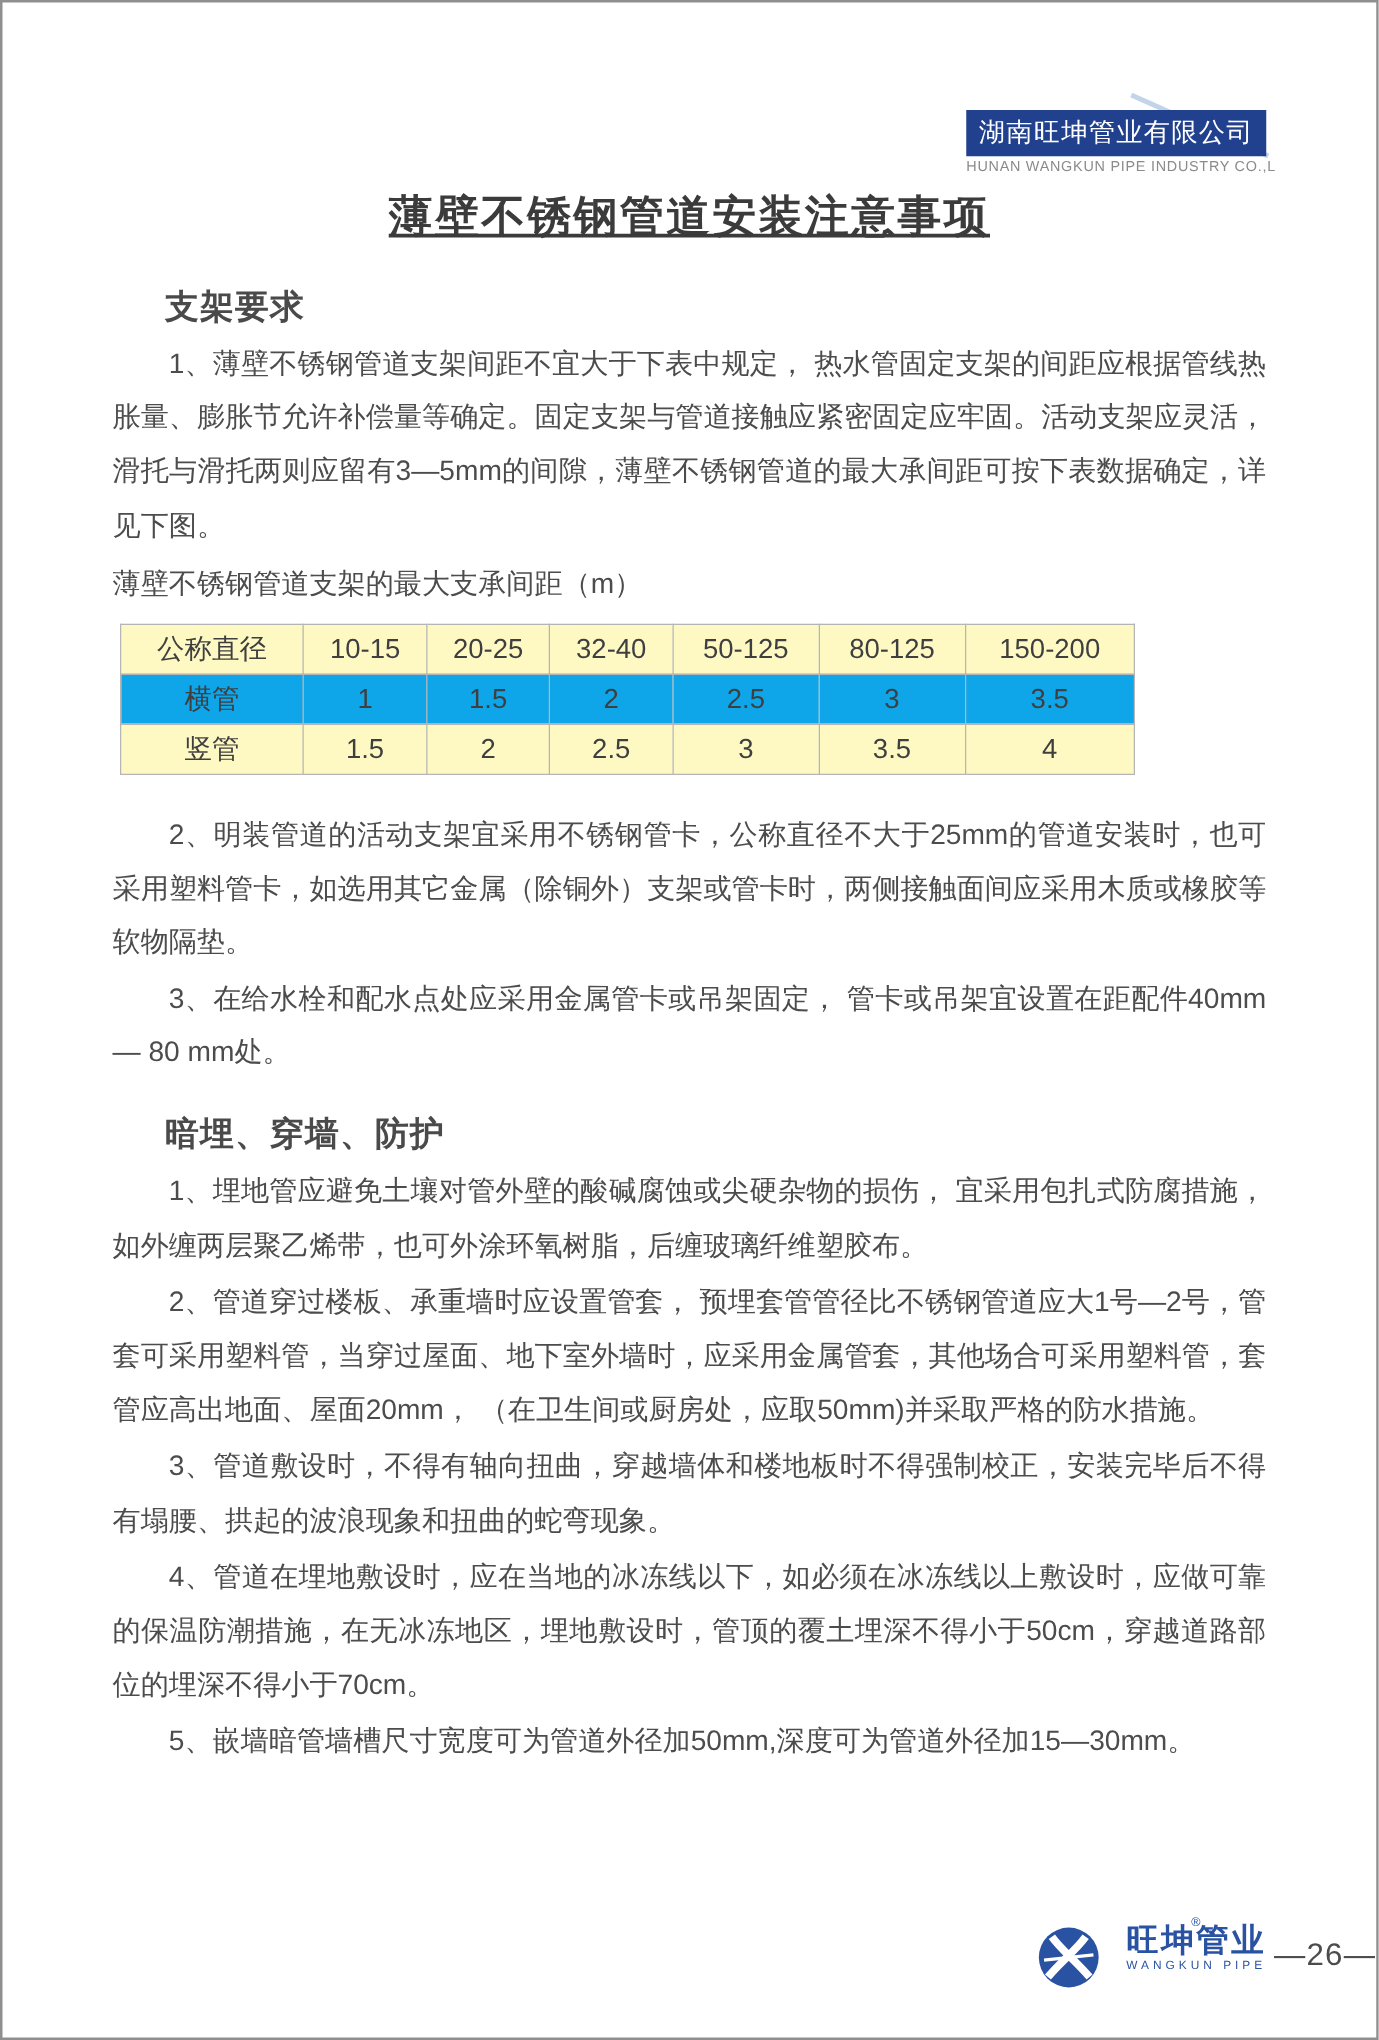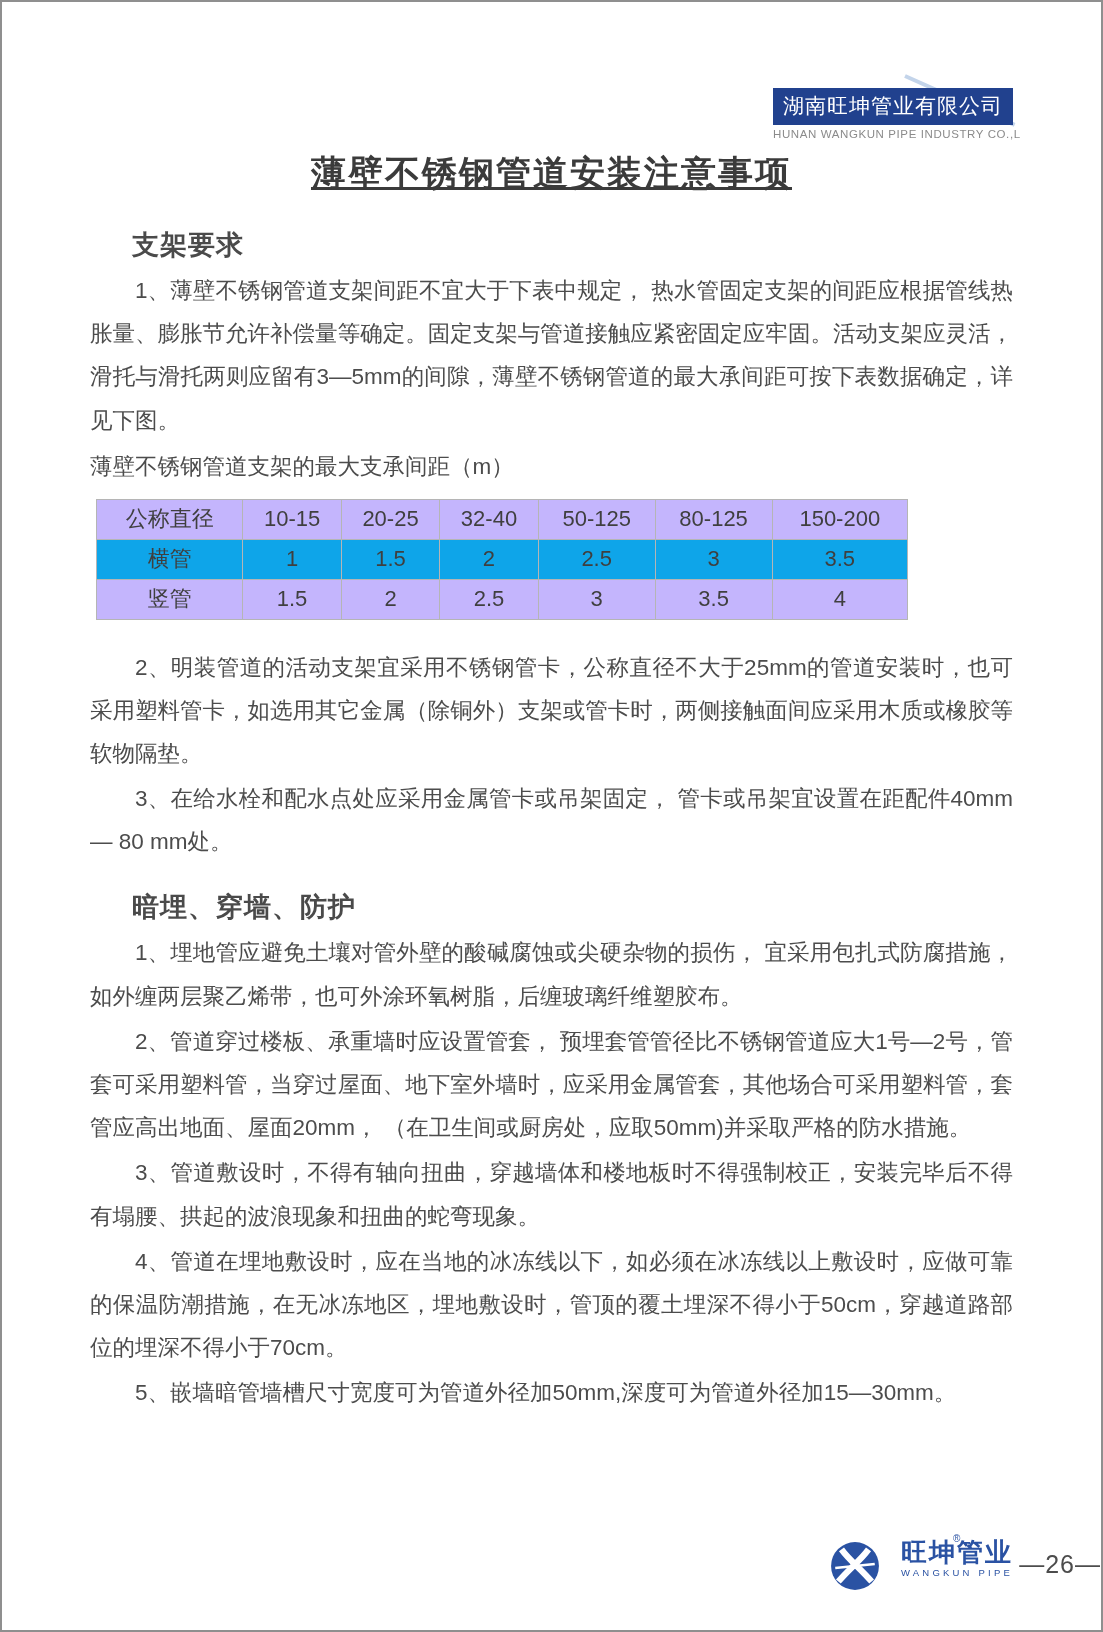--- a/index.html
+++ b/index.html
@@ -91,21 +91,21 @@
     margin: 4px 0 26px 6px;
   }
   table.spacing-table td {
     border: 1px solid #b5b5b5;
     text-align: center;
     font-size: 22px;
     color: #3f3f3f;
     height: 39px;
     padding: 0 4px;
   }
-  tr.row-gray td { background: #c4b5fd; }
+  tr.row-gray td { background: #fef9c3; }
   tr.row-white td { background: #0ea5e9; }
   
   .footer {
     position: absolute;
     left: 0;
     bottom: 28px;
     width: 100%;
     height: 70px;
   }
   .page-number {

